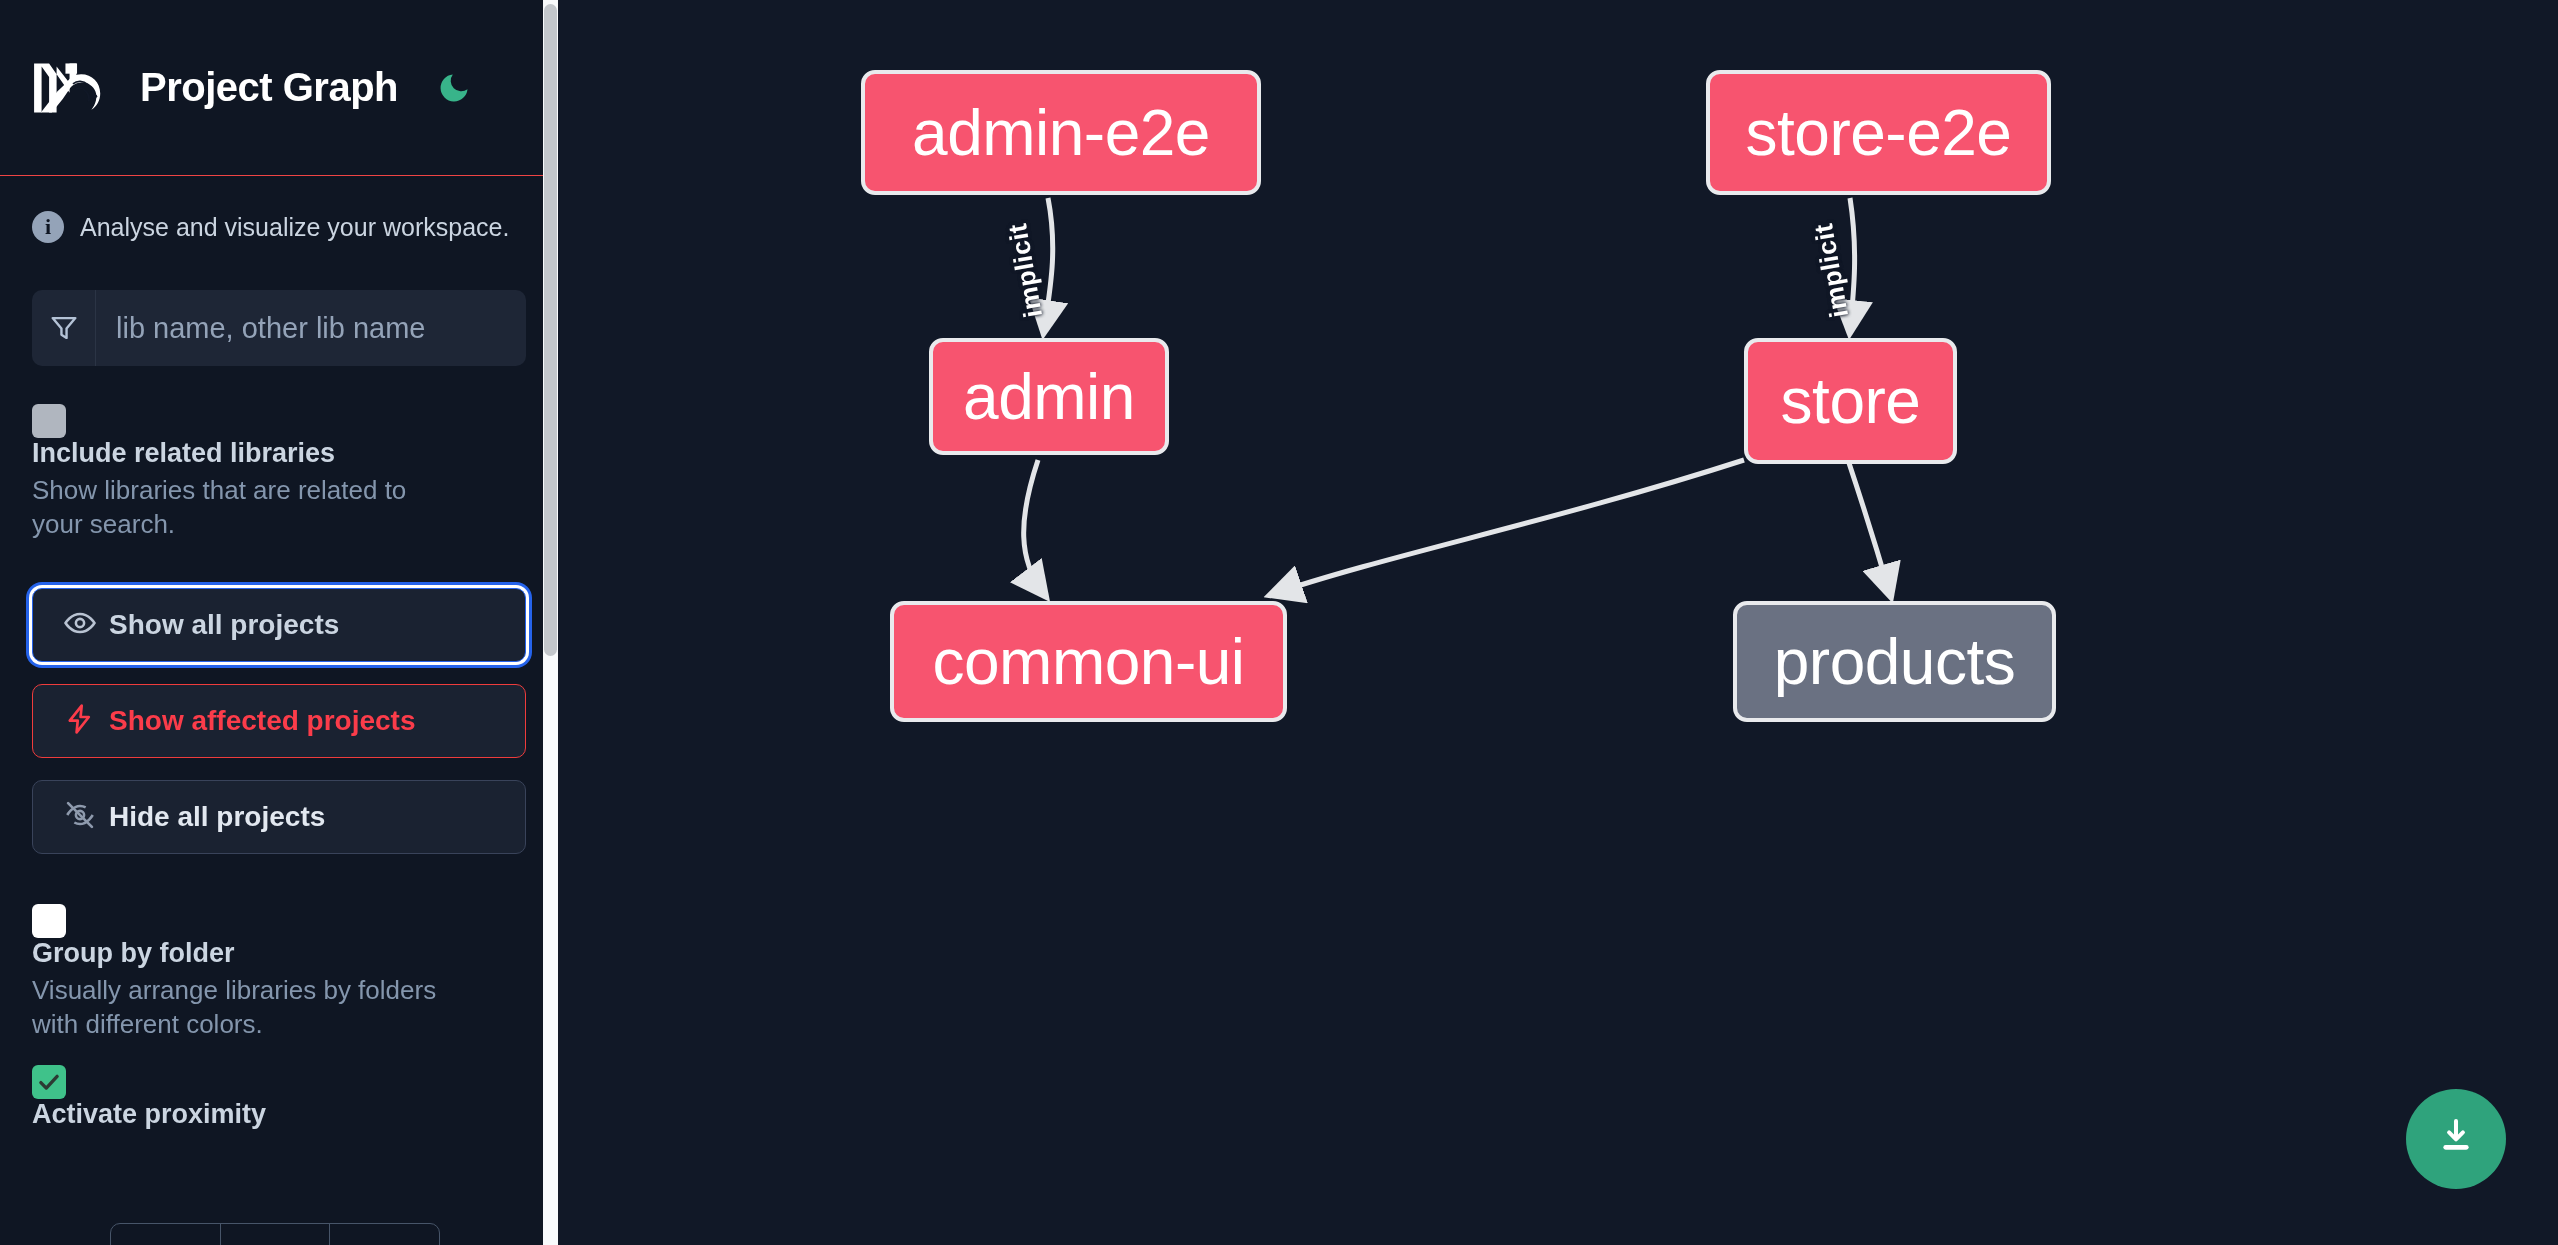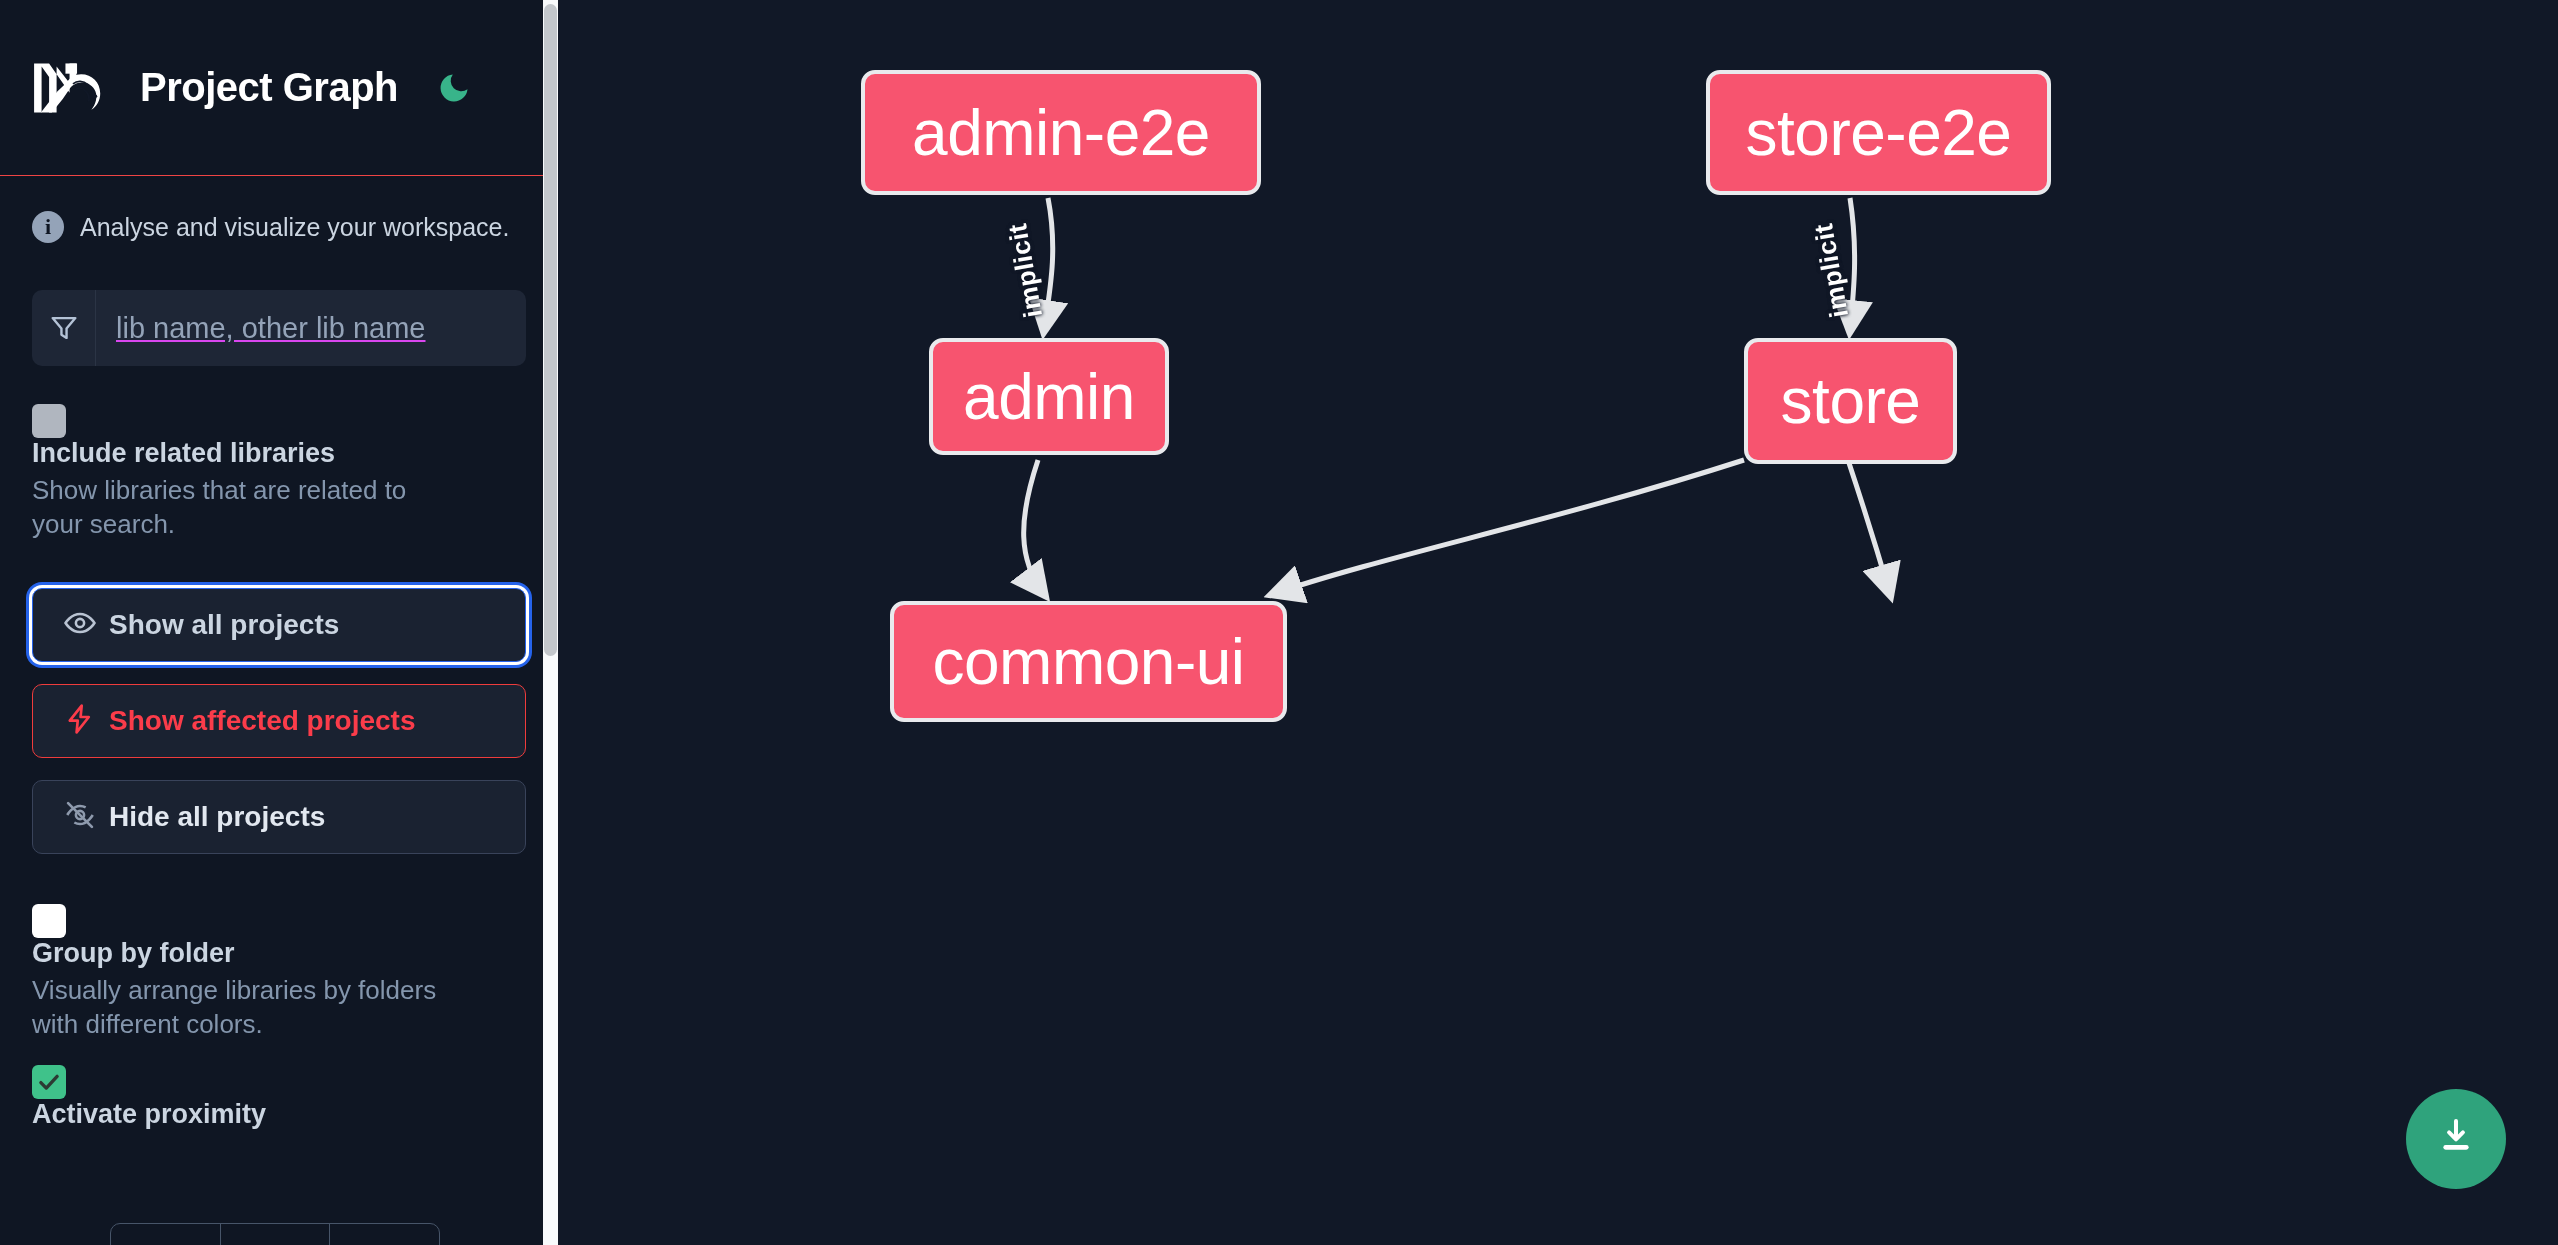--- a/index.html
+++ b/index.html
@@ -77,21 +77,20 @@
     border-right: 1px solid #2b3445;
   }
   .search-input {
     flex: 1 1 auto;
     background: transparent;
     border: 0; outline: none;
     color: #d946ef;
     font-size: 29px;
     font-family: "Liberation Sans", sans-serif;
     padding: 0 20px;
-    text-decoration: underline;
   }
   .search-input::placeholder { color: #94a3b8; }
 
   
   .check-row { display: flex; margin-top: 34px; flex-direction: column; }
   .check-row.tight { margin-top: 20px; }
   .cb {
     width: 34px; height: 34px; flex: 0 0 34px;
     border-radius: 6px;
     margin-top: 4px;
@@ -351,20 +350,23 @@
     </div>
     <div class="node pink" style="left:371px; top:338px; width:240px; height:117px;">
       <span>admin</span>
     </div>
     <div class="node pink" style="left:1186px; top:338px; width:213px; height:126px;">
       <span>store</span>
     </div>
     <div class="node pink" style="left:332px; top:601px; width:397px; height:121px;">
       <span>common-ui</span>
     </div>
+    <div class="node gray" style="left:1175px; top:601px; width:323px; height:121px;">
+      <span>products</span>
+    </div>
 
     <span class="edge-label" style="left:420px; top:255px; transform:rotate(-100deg);">implicit</span>
     <span class="edge-label" style="left:1226px; top:255px; transform:rotate(-100deg);">implicit</span>
 
     <div class="fab">
       <span>
         <svg width="46" height="46" viewBox="0 0 24 24" aria-hidden="true">
           <path fill="none" stroke="#ffffff" stroke-width="2.1" stroke-linecap="round" stroke-linejoin="round" d="M12 3.6v9.6m0 0 3.6-3.6M12 13.2 8.4 9.6"></path>
           <path stroke="#ffffff" stroke-width="2.4" stroke-linecap="round" d="M6.6 17.4h10.8"></path>
         </svg>

